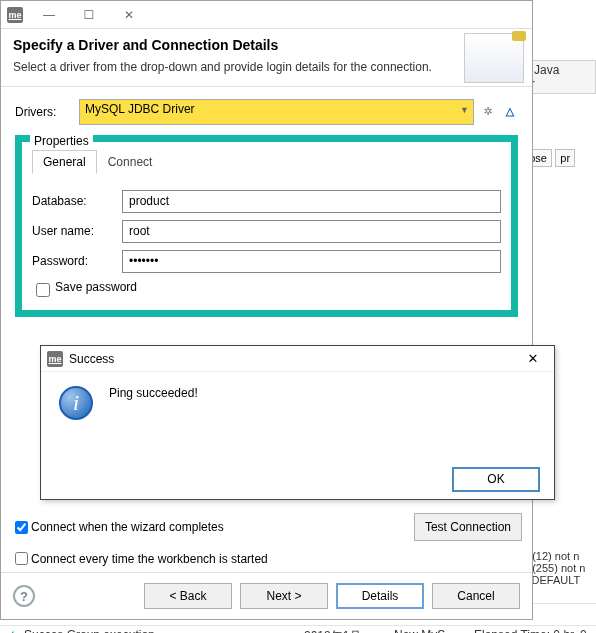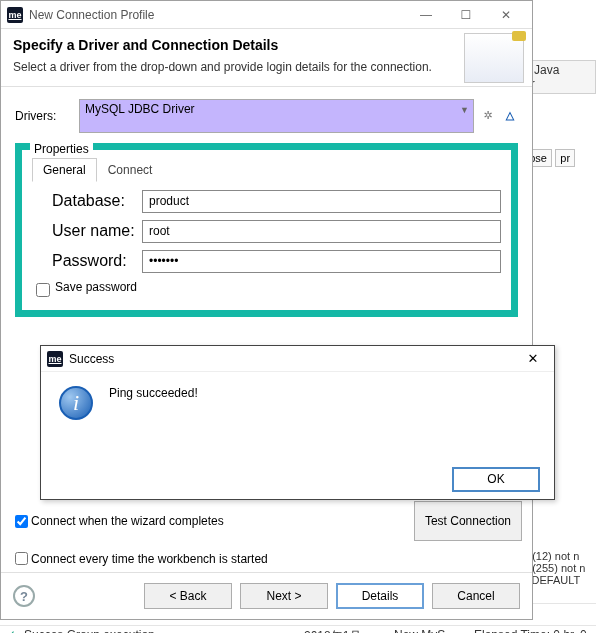--- a/index.html
+++ b/index.html
@@ -6,55 +6,55 @@
   body { margin: 0; width: 596px; height: 633px; background: #fff; overflow: hidden; position: relative; font-size: 12px; color: #000; }
   .bg-right { position: absolute; right: 0; top: 60px; width: 95px; height: 120px; }
   .bg-right .crumb { background: #f5f5f5; border: 1px solid #d0d0d0; padding: 2px 4px; font-size: 12px; color: #333; }
   .bg-right .tabs { margin-top: 55px; }
   .bg-right .tab { display: inline-block; background: #f9f9f9; border: 1px solid #c0c0c0; padding: 2px 4px; font-size: 11px; }
   .bg-lower { position: absolute; right: 0; top: 472px; width: 95px; font-size: 11px; color: #333; }
   .bg-lower .db-tab { background: #f5f5f5; border: 1px solid #c0c0c0; padding: 2px 4px; display: inline-block; margin-bottom: 60px; }
   .bg-lower .schema-line { white-space: nowrap; overflow: hidden; font-size: 11px; }
   .window { position: absolute; left: 0; top: 0; width: 533px; height: 620px; background: #fff; border: 1px solid #a0a0a0; display: flex; flex-direction: column; }
   .titlebar { height: 28px; display: flex; align-items: center; padding: 0 6px; border-bottom: 1px solid #e0e0e0; }
-  .me-icon { width: 16px; height: 16px; background: #0f172a; color: #fff; font-size: 9px; font-weight: bold; display: flex; align-items: center; justify-content: center; margin-right: 6px; border-radius: 2px; text-decoration: underline; }
+  .me-icon { width: 16px; height: 16px; background: #737373; color: #fff; font-size: 9px; font-weight: bold; display: flex; align-items: center; justify-content: center; margin-right: 6px; border-radius: 2px; text-decoration: underline; }
   .titlebar .title { flex: 1; color: #555; font-size: 12px; }
   .winbtn { width: 40px; height: 26px; display: flex; align-items: center; justify-content: center; color: #666; font-size: 12px; }
   .header-area { padding: 8px 12px 10px 12px; position: relative; border-bottom: 1px solid #e0e0e0; }
   .header-area .h1 { font-size: 14px; font-weight: bold; margin-bottom: 6px; }
   .header-area .desc { font-size: 12px; color: #333; width: 420px; line-height: 1.4; }
   .header-img { position: absolute; right: 8px; top: 4px; width: 60px; height: 50px; border: 1px solid #ccc; background: linear-gradient(#fff, #e8ecf5); }
   .header-img::after { content: ""; position: absolute; right: -3px; top: -3px; width: 14px; height: 10px; background: #e0c040; border-radius: 2px; }
   .content { padding: 12px 14px 8px 14px; flex: 1; }
   .row { display: flex; align-items: center; margin-bottom: 10px; }
   .row label.lbl { width: 64px; }
-  .drivers-select { flex: 1; height: 34px; border: 1px solid #aaa; padding: 2px 5px; background: #c4b5fd; position: relative; }
+  .drivers-select { flex: 1; height: 26px; border: 1px solid #aaa; padding: 2px 5px; background: #fde047; position: relative; }
   .drivers-select .arrow { position: absolute; right: 4px; top: 5px; font-size: 9px; color: #666; }
   .small-icon { width: 16px; height: 16px; margin-left: 6px; display: flex; align-items: center; justify-content: center; font-size: 11px; }
   .small-icon.star { color: #777; }
   .small-icon.tri { color: #1a5fb4; font-weight: bold; }
   .properties { border: 7px solid #14b8a6; padding: 0 10px 10px 10px; position: relative; margin-top: 6px; }
   .properties .grp-title { position: absolute; top: -8px; left: 8px; background: #fff; padding: 0 4px; font-size: 12px; }
-  .tabs-row { display: flex; margin-top: 8px; margin-bottom: 8px; }
+  .tabs-row { display: flex; margin-top: 8px; margin-bottom: 16px; }
   .tabs-row .tab { padding: 4px 10px; border: 1px solid transparent; font-size: 12px; }
   .tabs-row .tab.active { border: 1px solid #ccc; border-bottom: 1px solid #fff; background: #fff; }
   .tabs-row .tab:not(.active) { color: #444; }
   .form-row { display: flex; align-items: center; margin-bottom: 7px; }
-  .form-row .flabel { width: 90px; font-size: 16px; margin-left: 20px; }
+  .form-row .flabel { width: 90px; font-size: 12px; }
   .form-row input.txt { flex: 1; height: 23px; border: 1px solid #888; padding: 2px 6px; font-size: 12px; }
   .chk-row { display: flex; align-items: flex-start; margin-top: 4px; }
   .chk-row input { margin-right: 5px; width: 14px; height: 14px; }
   .btn-row { display: flex; justify-content: flex-end; padding: 6px 12px; gap: 0; }
   .btn-row.main { border-top: 1px solid #e0e0e0; padding: 10px 12px; align-items: center; }
   .btn { width: 88px; height: 26px; border: 1px solid #adadad; background: #f0f0f0; font-size: 12px; display: flex; align-items: center; justify-content: center; margin-left: 8px; }
   .btn.primary { border: 2px solid #6aa0d8; background: #fff; }
   .help-icon { width: 22px; height: 22px; border: 2px solid #9aa; border-radius: 50%; color: #789; font-size: 13px; font-weight: bold; display: flex; align-items: center; justify-content: center; margin-right: auto; }
   .test-row { display: flex; align-items: center; padding: 4px 10px; }
   .test-row .spacer { flex: 1; }
-  .test-btn { height: 40px; border: 1px solid #adadad; background: #f0f0f0; padding: 0 10px; display: flex; align-items: center; font-size: 12px; }
+  .test-btn { height: 28px; border: 1px solid #adadad; background: #f0f0f0; padding: 0 10px; display: flex; align-items: center; font-size: 12px; }
   .modal { position: absolute; left: 40px; top: 345px; width: 515px; height: 155px; background: #fff; border: 1px solid #444; box-shadow: 2px 2px 5px rgba(0,0,0,0.2); display: flex; flex-direction: column; }
   .modal .mtitle { height: 26px; display: flex; align-items: center; padding: 0 6px; border-bottom: 1px solid #eee; }
   .modal .mtitle .title { flex: 1; font-size: 12px; }
   .modal .mtitle .close { width: 30px; text-align: center; font-size: 13px; }
   .modal .mbody { flex: 1; display: flex; padding: 14px 18px; }
   .info-icon { width: 34px; height: 34px; border-radius: 50%; background: radial-gradient(circle at 30% 30%, #9ec7f0, #1a5fb4); border: 2px solid #1a5fb4; color: #fff; font-size: 22px; font-family: Georgia, serif; font-style: italic; display: flex; align-items: center; justify-content: center; margin-right: 16px; flex-shrink: 0; }
   .modal .mfoot { height: 40px; display: flex; justify-content: flex-end; align-items: center; padding: 0 14px; }
   .modal .ok-btn { width: 88px; height: 25px; border: 2px solid #4a88c7; background: #fff; display: flex; align-items: center; justify-content: center; font-size: 12px; }
   .bg-table { position: absolute; left: 0; top: 603px; width: 596px; }
   .bg-table .trow { display: flex; font-size: 12px; color: #333; padding: 2px 6px; border-top: 1px solid #e5e5e5; }
@@ -97,21 +97,20 @@
     <span class="c1">Succes Group execution</span>
     <span class="c2">2018年1月</span>
     <span class="c3">New MyS</span>
     <span class="c4">Elapsed Time: 0 hr, 0 min</span>
   </div>
 </div>
 
 <div class="window">
   <div class="titlebar">
     <div class="me-icon">me</div>
-    <div class="title">New Connection Profile</div>
     <div class="winbtn">—</div>
     <div class="winbtn">☐</div>
     <div class="winbtn">✕</div>
   </div>
 
   <div class="header-area">
     <div class="h1">Specify a Driver and Connection Details</div>
     <div class="desc">Select a driver from the drop-down and provide login details for the connection.</div>
     <div class="header-img"></div>
   </div>

